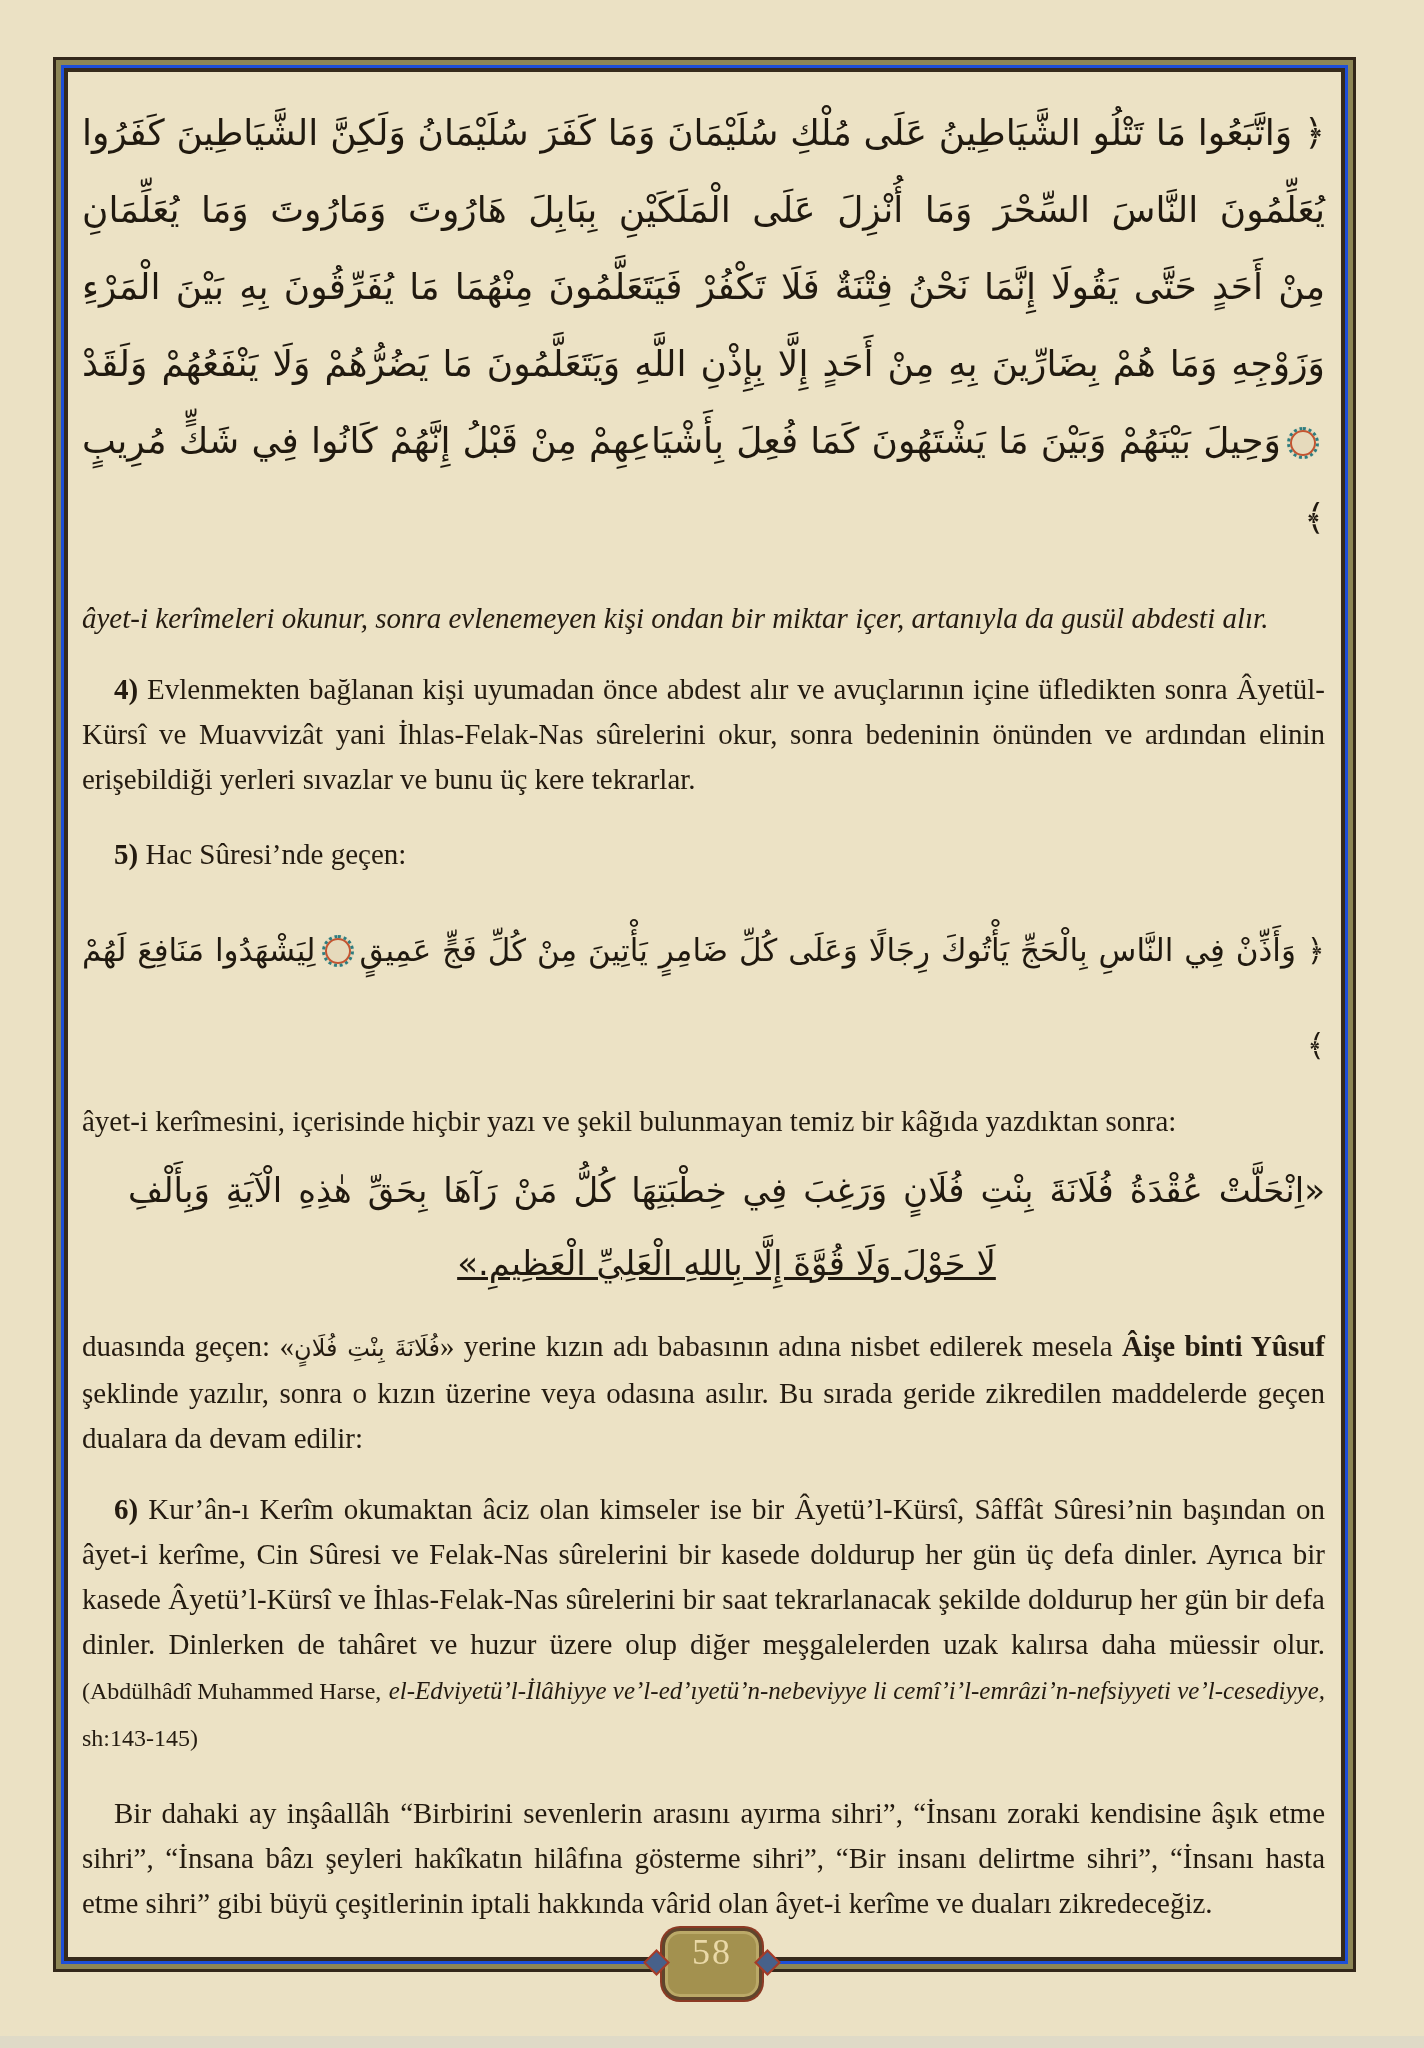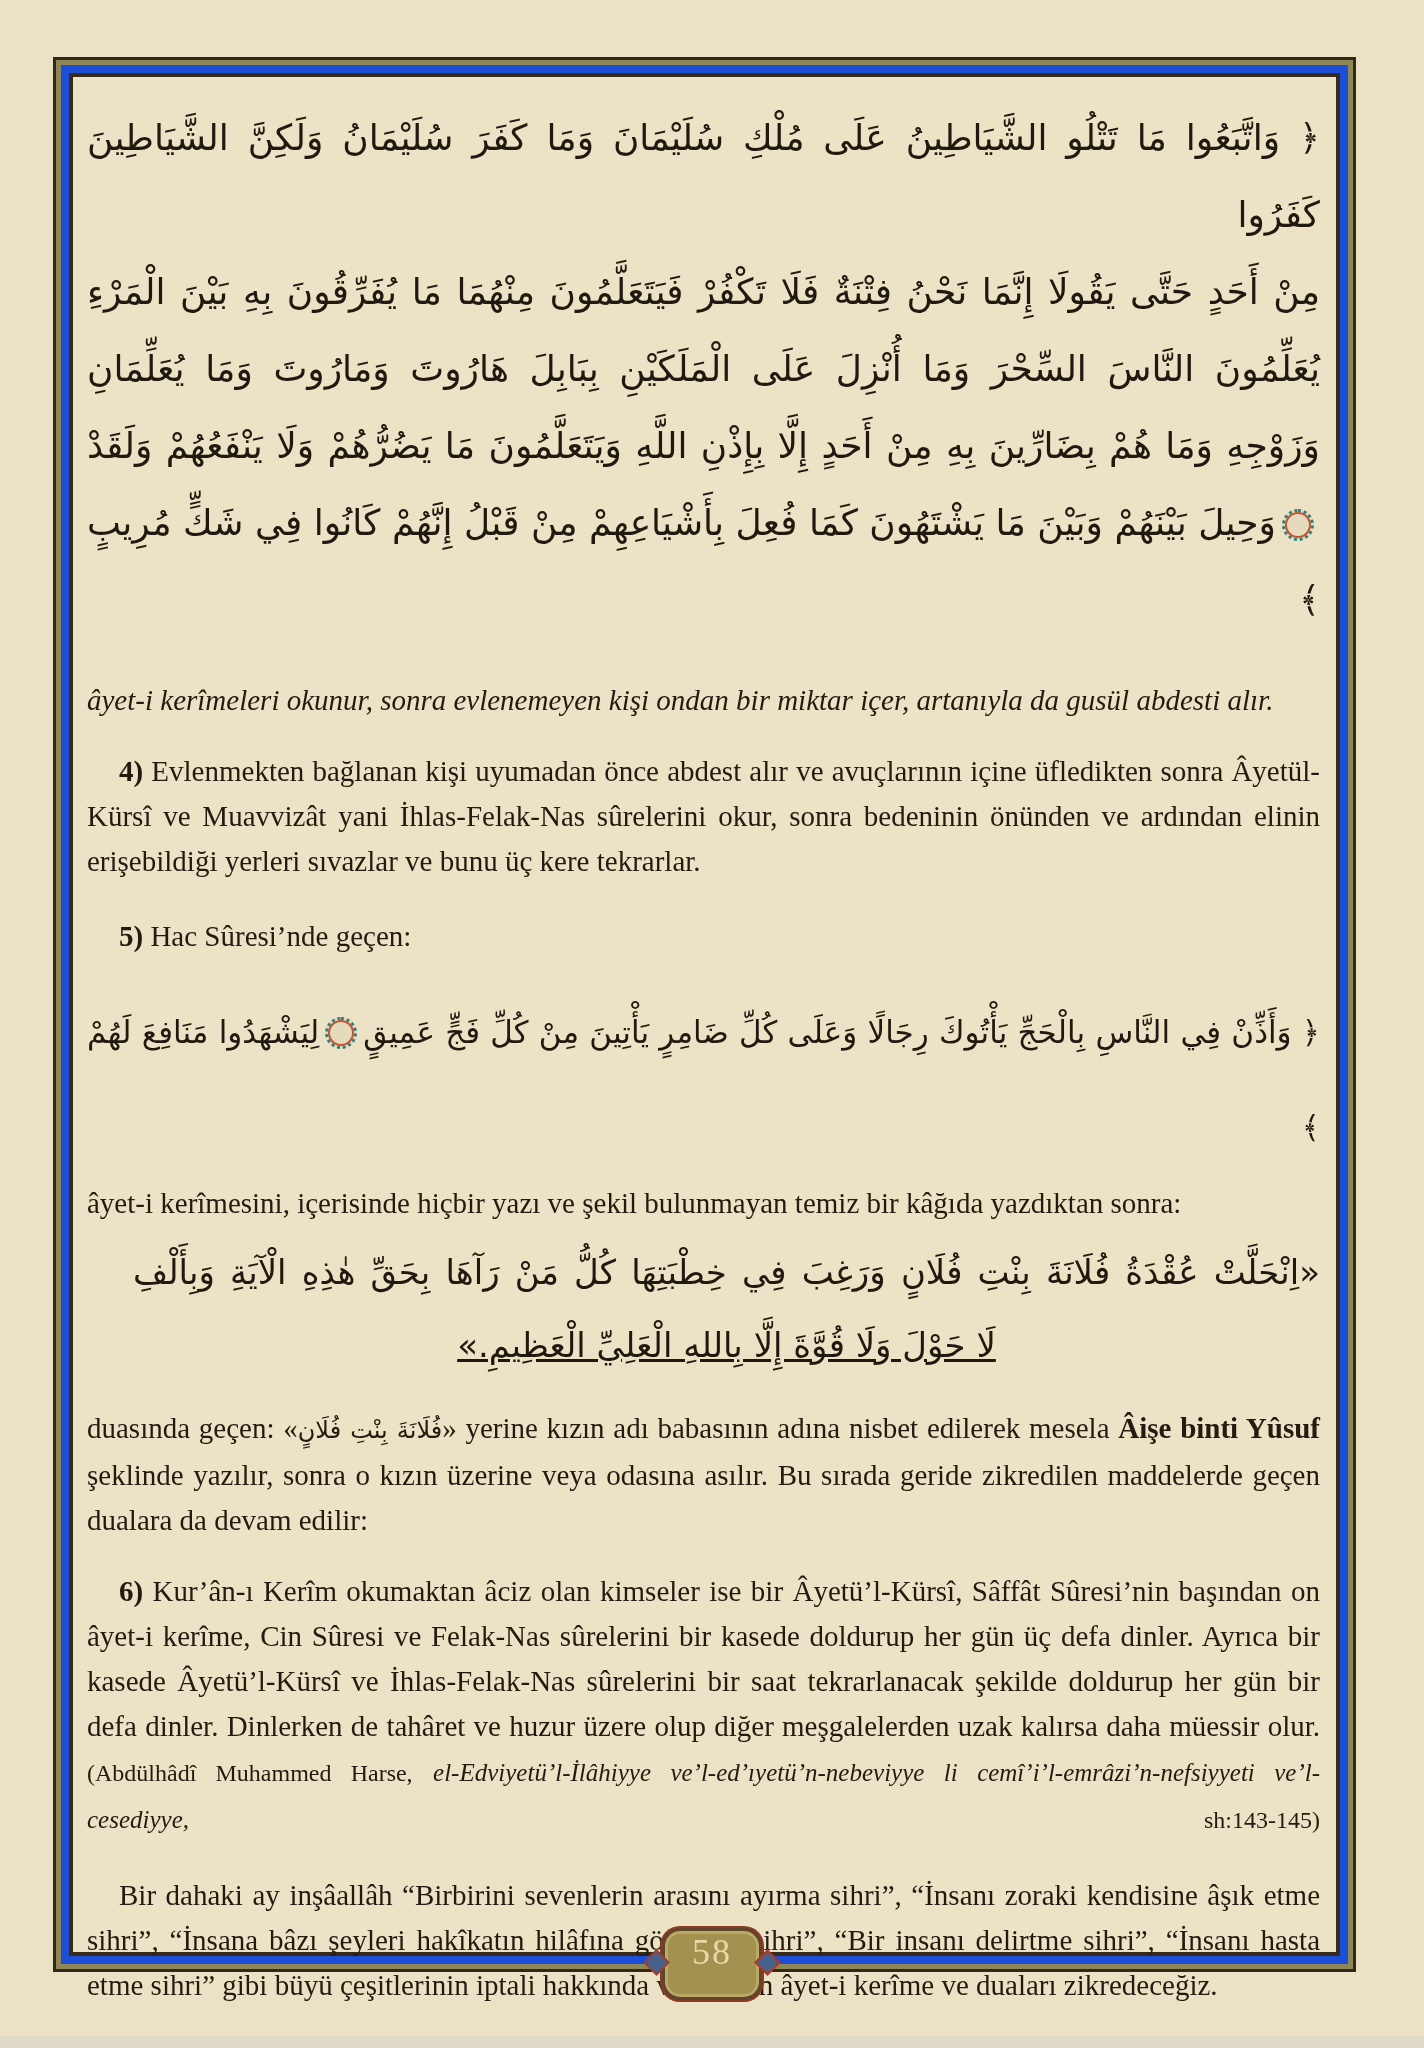--- a/index.html
+++ b/index.html
@@ -9,21 +9,21 @@
     font-family:"Liberation Serif", serif;
   }
   .page {
     position:relative; width:1424px; height:2048px;
     background:#ebe1c4; overflow:hidden; color:#241b10;
   }
   
   .f1 { position:absolute; left:53px; top:57px; width:1303px; height:1915px;
         box-sizing:border-box; border:3px solid #33271a; }
   .f2 { position:absolute; inset:0; border:5px solid #8d8656; }
-  .f3 { position:absolute; inset:0; border:8px solid #1d4ed8; }
+  .f3 { position:absolute; inset:0; border:3px solid #1d4ed8; }
   .f4 { position:absolute; inset:0; border:4px solid #362a1c; background:#ece2c5; }
   .content {
     position:absolute; inset:0; box-sizing:border-box;
     padding:8px 16px 0 14px;
   }
   
   .arabic { direction:rtl; font-family:"DejaVu Sans", sans-serif; color:#20190f; }
   .aline  { text-align:justify; text-align-last:justify; }
   #quran  { margin-top:14px; font-size:36px; }
   #quran .aline { line-height:77px; }
@@ -80,22 +80,22 @@
 <div class="page">
 
   <div class="f1">
     <div class="f2">
       <div class="f3">
         <div class="f4">
           <div class="content">
 
             <section id="quran" class="arabic" lang="ar" dir="rtl">
               <div class="aline"><span>﴿ وَاتَّبَعُوا مَا تَتْلُو الشَّيَاطِينُ عَلَى مُلْكِ سُلَيْمَانَ وَمَا كَفَرَ سُلَيْمَانُ وَلَكِنَّ الشَّيَاطِينَ كَفَرُوا</span></div>
+              <div class="aline"><span>يُعَلِّمُونَ النَّاسَ السِّحْرَ وَمَا أُنْزِلَ عَلَى الْمَلَكَيْنِ بِبَابِلَ هَارُوتَ وَمَارُوتَ وَمَا يُعَلِّمَانِ</span></div>
               <div class="aline"><span>مِنْ أَحَدٍ حَتَّى يَقُولَا إِنَّمَا نَحْنُ فِتْنَةٌ فَلَا تَكْفُرْ فَيَتَعَلَّمُونَ مِنْهُمَا مَا يُفَرِّقُونَ بِهِ بَيْنَ الْمَرْءِ</span></div>
-              <div class="aline"><span>يُعَلِّمُونَ النَّاسَ السِّحْرَ وَمَا أُنْزِلَ عَلَى الْمَلَكَيْنِ بِبَابِلَ هَارُوتَ وَمَارُوتَ وَمَا يُعَلِّمَانِ</span></div>
               <div class="aline"><span>وَزَوْجِهِ وَمَا هُمْ بِضَارِّينَ بِهِ مِنْ أَحَدٍ إِلَّا بِإِذْنِ اللَّهِ وَيَتَعَلَّمُونَ مَا يَضُرُّهُمْ وَلَا يَنْفَعُهُمْ وَلَقَدْ</span></div>
               <div class="aline"><span class="ayah-circle"></span><span>وَحِيلَ بَيْنَهُمْ وَبَيْنَ مَا يَشْتَهُونَ كَمَا فُعِلَ بِأَشْيَاعِهِمْ مِنْ قَبْلُ إِنَّهُمْ كَانُوا فِي شَكٍّ مُرِيبٍ ﴾</span></div>
             </section>
 
             <p class="t mt1"><span>âyet-i kerîmeleri okunur, sonra evlenemeyen kişi ondan bir miktar içer, artanıyla da gusül abdesti alır.</span></p>
 
             <p class="t indent mt2"><span class="num">4)</span> <span>Evlenmekten bağlanan kişi uyumadan önce abdest alır ve avuçlarının içine üfledikten sonra Âyetül-Kürsî ve Muavvizât yani İhlas-Felak-Nas sûrelerini okur, sonra bedeninin önünden ve ardından elinin erişebildiği yerleri sıvazlar ve bunu üç kere tekrarlar.</span></p>
 
             <p class="t indent mt3"><span class="num">5)</span> <span>Hac Sûresi’nde geçen:</span></p>
 

